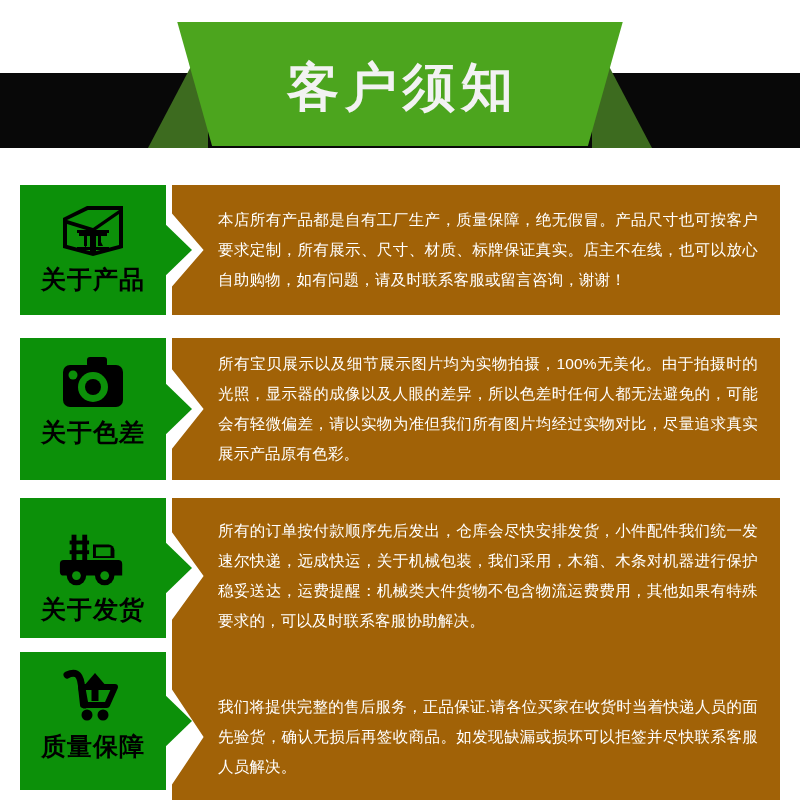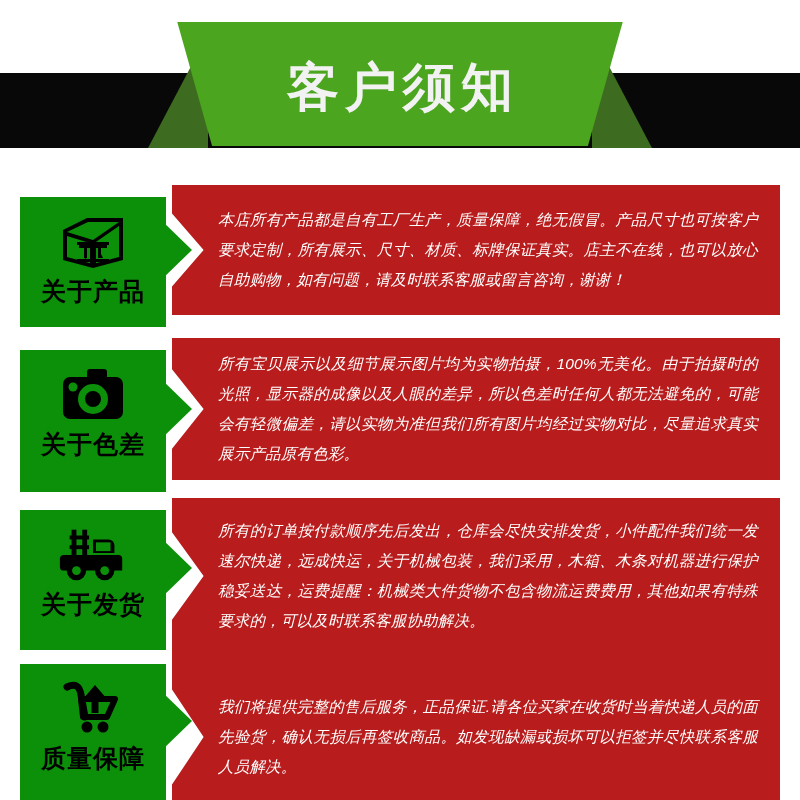--- a/index.html
+++ b/index.html
@@ -72,21 +72,21 @@
   }
   .section {
     position: relative;
     width: 800px;
     height: 155px;
   }
 
   .sec-green {
     position: absolute;
     left: 20px;
-    top: 12px;
+    top: 0;
     width: 146px;
     height: 130px;
     background: #0c9009;
     clip-path: polygon(0% 0%, 100% 0%, 100% 28%, 100% 28%, 100% 72%, 100% 72%, 100% 100%, 0% 100%);
     display: flex;
     flex-direction: column;
     align-items: center;
     justify-content: flex-start;
     box-sizing: border-box;
     padding-top: 14px;
@@ -119,26 +119,25 @@
     letter-spacing: 1px;
     white-space: nowrap;
   }
 
   .sec-blue {
     position: absolute;
     left: 172px;
     top: 0;
     width: 608px;
     height: 130px;
-    background: #b91c1c;
+    background: #a16207;
     clip-path: polygon(0% 0%, 100% 0%, 100% 100%, 0% 100%, 0% 78%, 5.2% 50%, 0% 22%);
     box-sizing: border-box;
     display: flex;
     align-items: center;
-    font-style: italic;
   }
   .sec-text {
     color: #ffffff;
     font-size: 15.5px;
     line-height: 1.95;
     padding: 0 22px 0 46px;
     text-align: justify;
     text-justify: inter-character;
     letter-spacing: 0.2px;
   }
@@ -153,21 +152,21 @@
   .sec-wrap-1 { position: absolute; left:0; top: 338px; }
   .sec-wrap-2 { position: absolute; left:0; top: 498px; }
   .sec-wrap-3 { position: absolute; left:0; top: 652px; }
 
   
   .sec-wrap-1 .sec-blue { height: 142px; }
   .sec-wrap-1 .sec-green { height: 142px; }
   .sec-wrap-1 .sec-arrow { top: 40px; }
 
   .sec-wrap-2 .sec-blue { height: 156px; }
-  .sec-wrap-2 .sec-green { height: 140px; }
+  .sec-wrap-2 .sec-green { height: 140px; justify-content: center; }
   .sec-wrap-2 .sec-arrow { top: 39px; }
 
   .sec-wrap-3 .sec-blue { height: 170px; }
   .sec-wrap-3 .sec-green { height: 138px; }
   .sec-wrap-3 .sec-arrow { top: 38px; }
 </style>
 </head>
 <body>
 
 <div class="banner">

